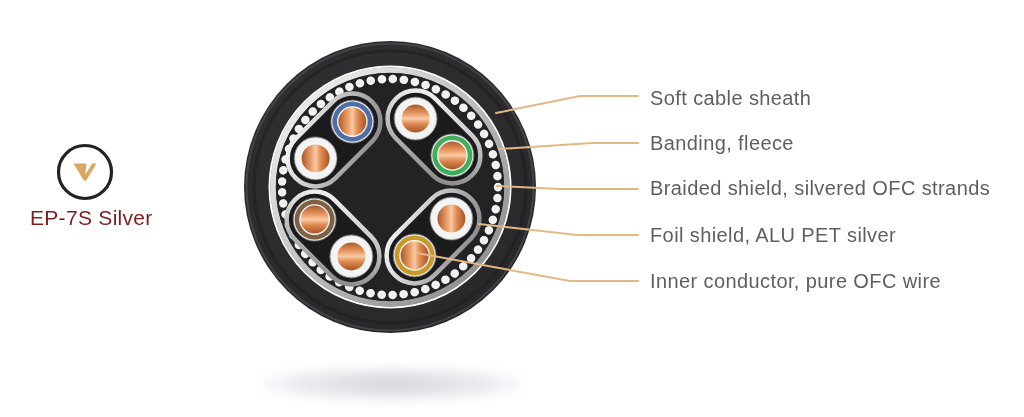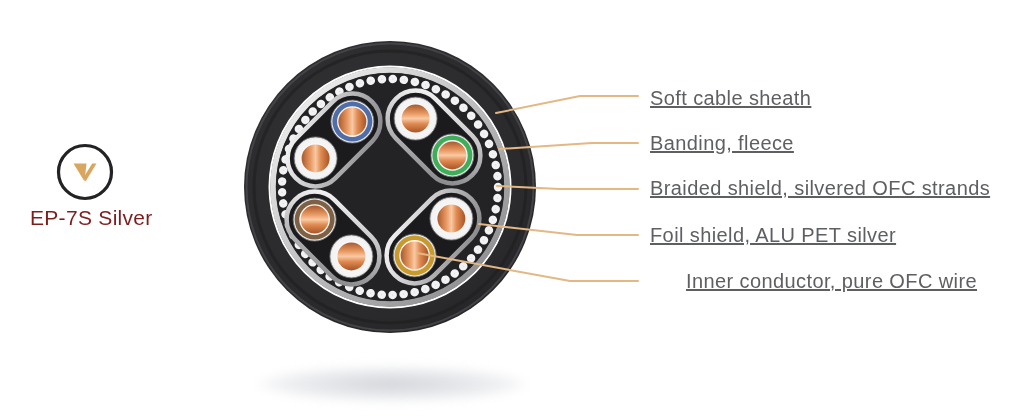--- a/index.html
+++ b/index.html
@@ -4,21 +4,21 @@
 <style>
   html,body{margin:0;padding:0;}
   body{
     width:1024px;height:417px;position:relative;background:#ffffff;overflow:hidden;
     font-family:"Liberation Sans", sans-serif;
   }
   .stage{position:absolute;inset:0;width:1024px;height:417px;}
   svg{position:absolute;left:0;top:0;}
   .callout-label{
     position:absolute;left:650px;font-size:20px;line-height:21px;
-    letter-spacing:.4px;color:#5d5f63;white-space:nowrap;text-decoration:underline;
+    letter-spacing:.4px;color:#5d5f63;white-space:nowrap;
   }
   .product-name{
     position:absolute;left:30px;top:206px;font-size:21px;letter-spacing:.3px;
     color:#7f1d1d;white-space:nowrap;
   }
   .ground-shadow{
     position:absolute;left:256px;top:366px;width:272px;height:36px;border-radius:50%;
     background:radial-gradient(ellipse at center, rgba(186,190,199,.65) 0%, rgba(186,190,199,.25) 55%, rgba(186,190,199,0) 75%);
     filter:blur(5px);
   }
@@ -151,15 +151,15 @@
       <path d="M 7.2,-8.5 L 11.5,-8.5 L 0.6,9.5 L -1.6,5.4 Z" fill="#d9a660"></path>
     </g>
   </svg>
 
   <div class="product-name">EP-7S Silver</div>
 
   <div class="callout-label" style="top:88px;">Soft cable sheath</div>
   <div class="callout-label" style="top:178px;">Braided shield, silvered OFC strands</div>
   <div class="callout-label" style="top:133px;">Banding, fleece</div>
   <div class="callout-label" style="top:225px;">Foil shield, ALU PET silver</div>
-  <div class="callout-label" style="top:271px;margin-left:36px;">Inner conductor, pure OFC wire</div>
+  <div class="callout-label" style="top:271px;">Inner conductor, pure OFC wire</div>
 
 </div>
 
 </body></html>

